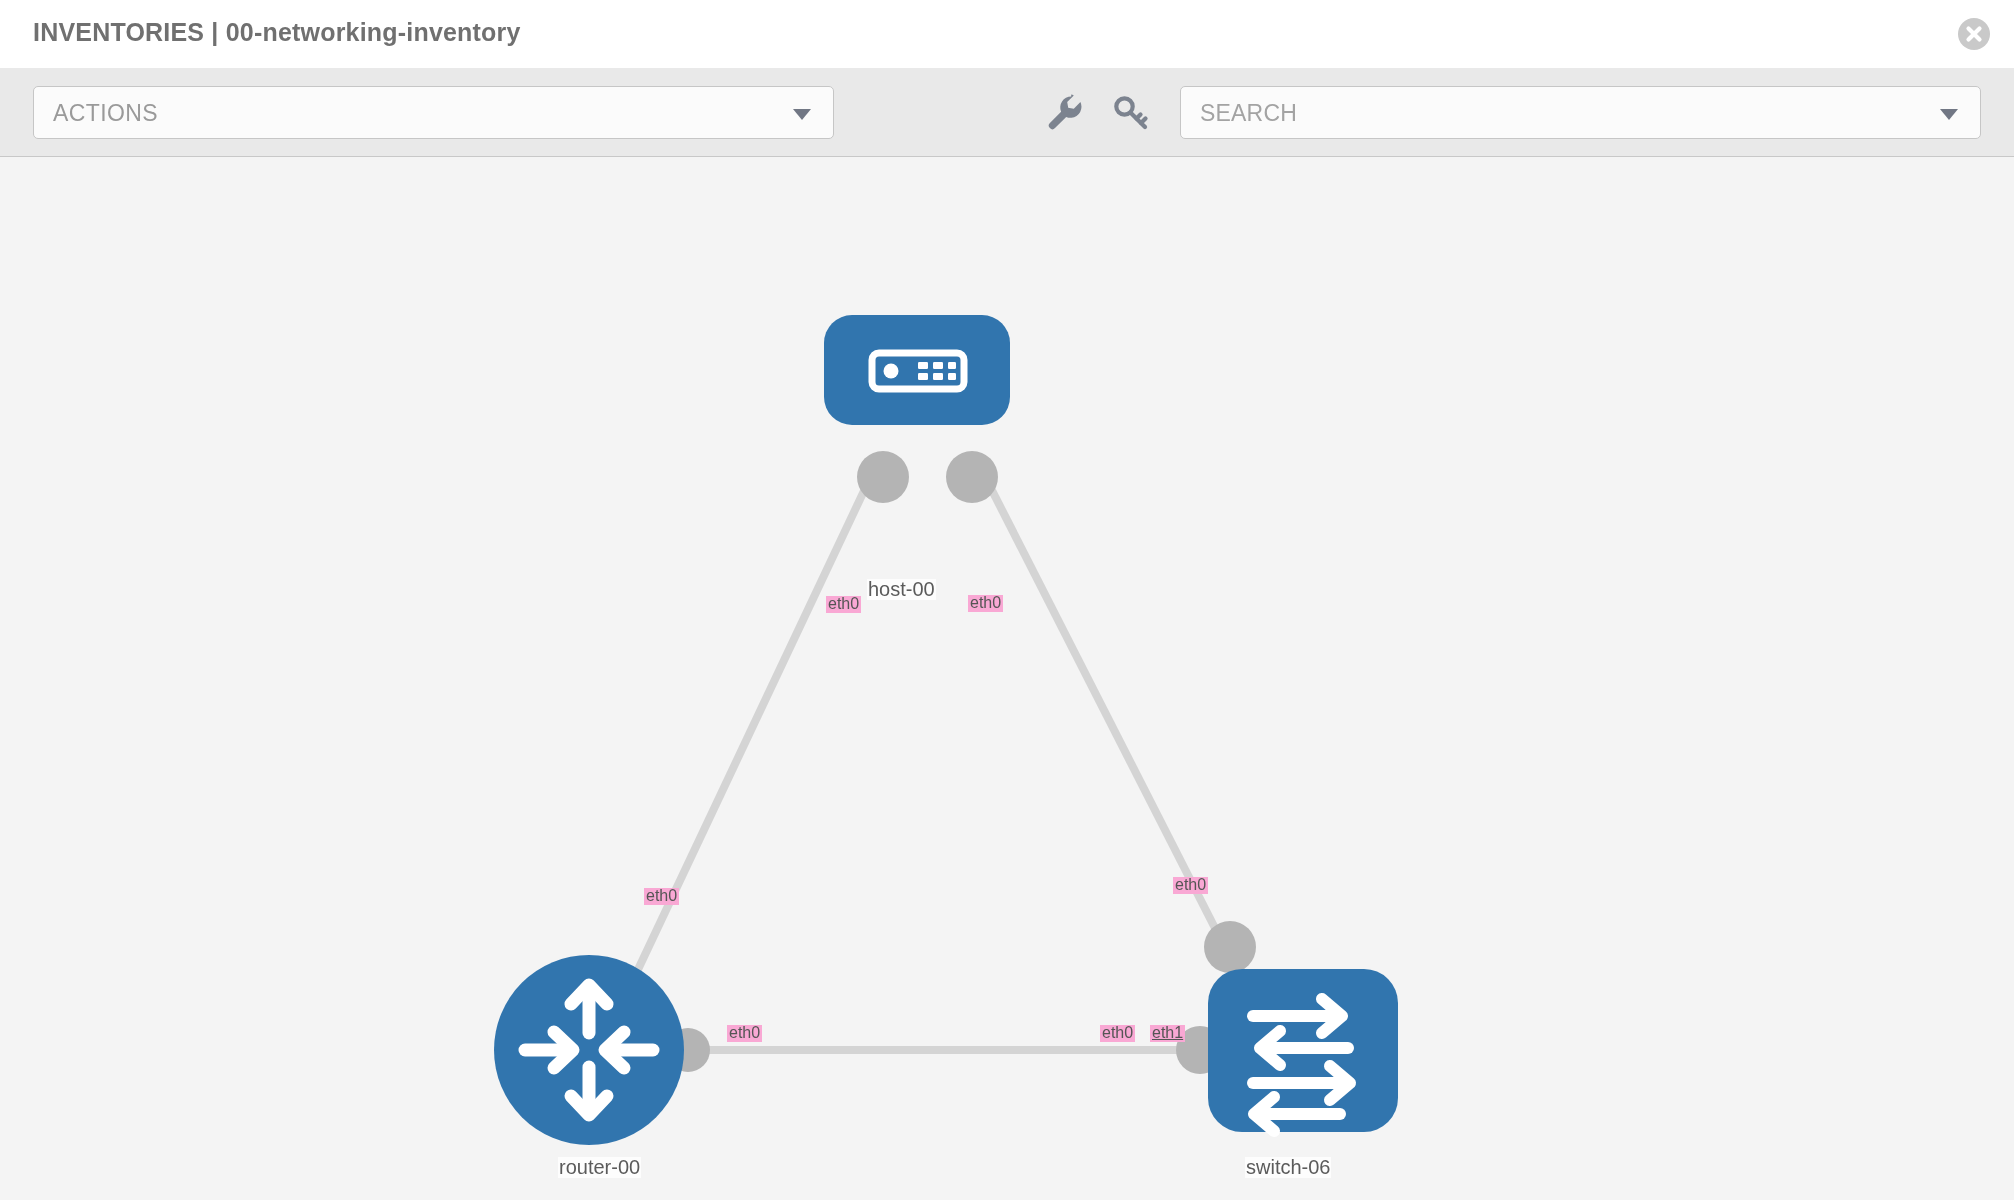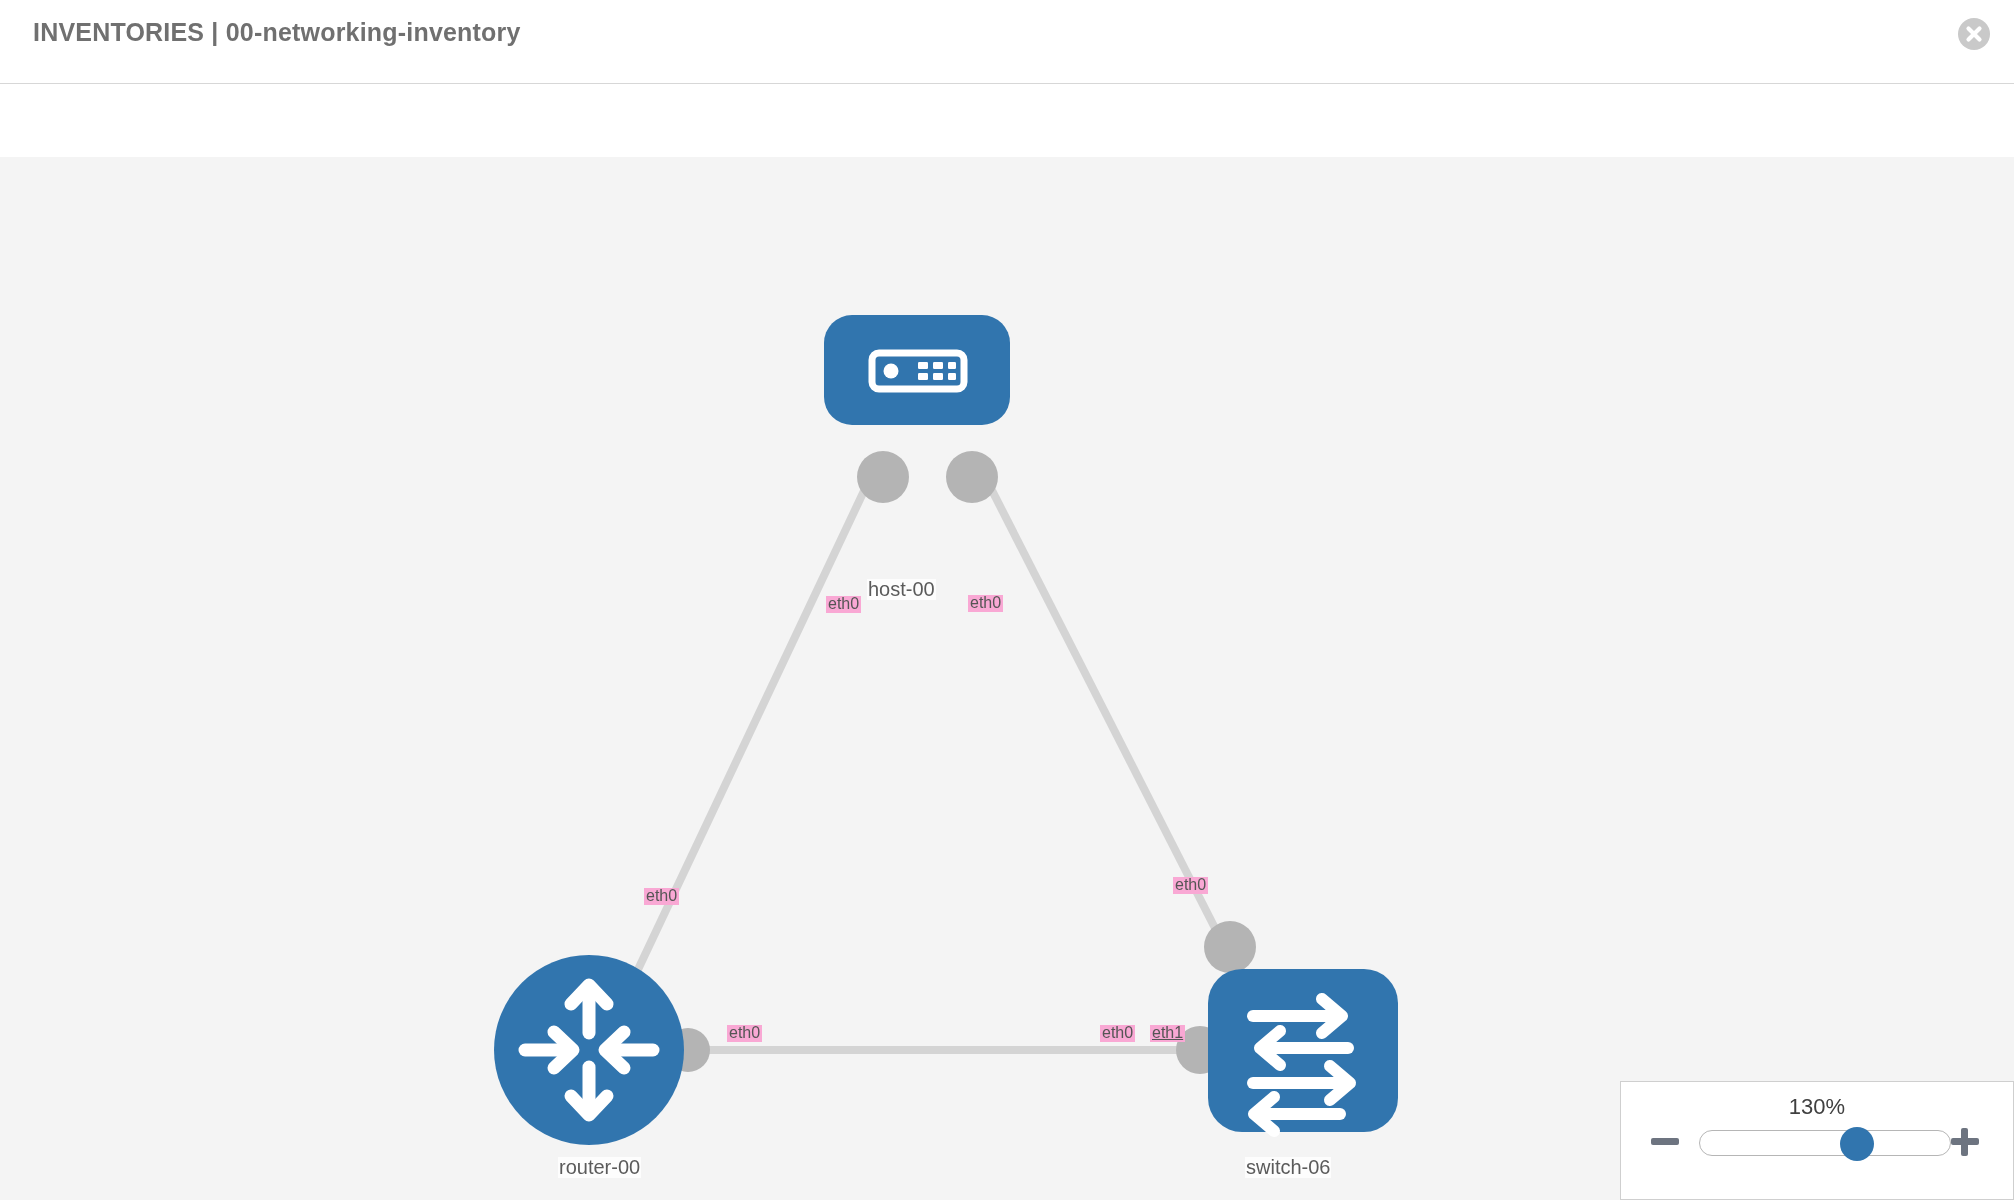--- a/index.html
+++ b/index.html
@@ -193,20 +193,51 @@
   <div class="header">
     <div class="header-title">INVENTORIES | 00-networking-inventory</div>
     <div class="close-btn">
       <svg width="32" height="32" viewBox="0 0 32 32">
         <circle cx="16" cy="16" r="16" fill="#c9c9c9"></circle>
         <path d="M10.5 10.5 L21.5 21.5 M21.5 10.5 L10.5 21.5" stroke="#ffffff" stroke-width="4.2" stroke-linecap="round"></path>
       </svg>
     </div>
   </div>
 
+  <div class="toolbar">
+
+    <div class="actions-select">
+      <span class="label">ACTIONS</span>
+      <span class="caret"></span>
+    </div>
+
+    <div class="tool-icon wrench">
+      <svg width="42" height="42" viewBox="0 0 42 42">
+        <g fill="#7c838f">
+          <path d="M27.2 4.5 a11 11 0 0 0 -10.1 15.3 L5.9 31 a3.6 3.6 0 0 0 0 5.1 a3.6 3.6 0 0 0 5.1 0 L22.2 24.9 a11 11 0 0 0 15.3 -10.1 a11 11 0 0 0 -1.1 -4.7 l-6.6 6.6 l-5.6 -1 l-1 -5.6 l6.6 -6.6 a11 11 0 0 0 -2.6 -0.9 z"></path>
+        </g>
+      </svg>
+    </div>
+
+    <div class="tool-icon key">
+      <svg width="42" height="42" viewBox="0 0 42 42">
+        <g fill="none" stroke="#7c838f" stroke-width="4.2" stroke-linecap="round">
+          <circle cx="14.5" cy="14.5" r="8.2"></circle>
+          <path d="M20.4 20.4 L35 35"></path>
+          <path d="M31 31 L35.5 26.5"></path>
+          <path d="M26.5 26.5 L30.5 22.5"></path>
+        </g>
+      </svg>
+    </div>
+
+    <div class="search-box">
+      <span class="placeholder">SEARCH</span>
+      <span class="caret"></span>
+    </div>
+  </div>
 
   <div class="canvas">
 
     <svg class="topology-svg" viewBox="0 0 2014 1043">
 
       <g>
         <line x1="880" y1="300" x2="600" y2="893" stroke="#d4d4d4" stroke-width="8"></line>
         <line x1="975" y1="300" x2="1245" y2="830" stroke="#d4d4d4" stroke-width="8"></line>
         <line x1="690" y1="893" x2="1200" y2="893" stroke="#d4d4d4" stroke-width="8"></line>
       </g>
@@ -287,30 +318,14 @@
     <span class="llabel" style="left:1100px; top:868px;">eth0</span>
 
     <span class="llabel" style="left:1150px; top:868px;text-decoration:underline;">eth1</span>
 
     <span class="nlabel" style="left:558px; top:1000px;">router-00</span>
 
     <span class="nlabel" style="left:1245px; top:1000px;">switch-06</span>
 
   </div>
 
-  <div class="zoom-panel">
-    <div class="zoom-value">130%</div>
-
-    <div class="zoom-minus">
-      <span class="bar h"></span>
-    </div>
-
-    <div class="zoom-slider">
-      <div class="zoom-thumb"></div>
-    </div>
-
-    <div class="zoom-plus">
-      <span class="bar h"></span>
-      <span class="bar v"></span>
-    </div>
-  </div>
 
 </div>
 
 </body></html>

